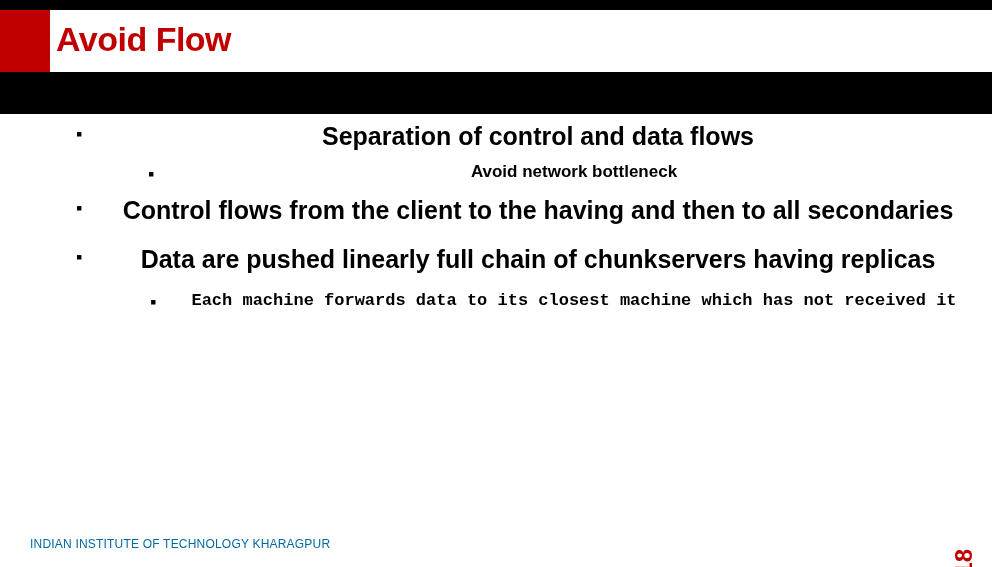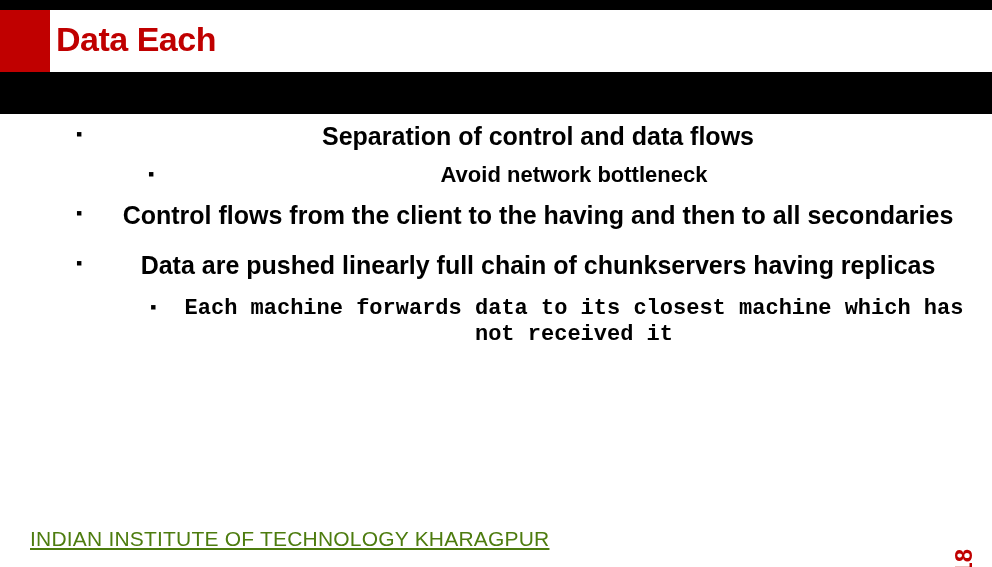--- a/index.html
+++ b/index.html
@@ -7,33 +7,33 @@
   .slide { position: relative; width: 992px; height: 567px; background: #fff; }
   .topbar { position: absolute; top: 0; left: 0; width: 992px; height: 10px; background: #000; }
   .red-block { position: absolute; top: 10px; left: 0; width: 50px; height: 62px; background: #c00000; }
   .title { position: absolute; top: 20px; left: 56px; font-size: 34px; font-weight: bold; color: #c00000; letter-spacing: -0.5px; }
   .blackbar { position: absolute; top: 72px; left: 0; width: 992px; height: 42px; background: #000; }
   .content { position: absolute; top: 122px; left: 70px; width: 900px; color: #000; }
   ul { list-style: none; }
   .lvl1 > li { position: relative; padding-left: 36px; font-size: 25px; font-weight: bold; line-height: 1.18; margin-bottom: 14px; text-align: center; }
   .lvl1 > li::before { content: "\25AA"; position: absolute; left: 6px; top: 2px; font-size: 18px; color: #000; }
   .lvl2 { margin-top: 10px; margin-bottom: 4px; }
-  .lvl2 > li { position: relative; padding-left: 72px; font-size: 22px; font-weight: bold; line-height: 1.18; margin-bottom: 8px; margin-left: 0; }
+  .lvl2 > li { position: relative; padding-left: 72px; font-size: 17px; font-weight: bold; line-height: 1.18; margin-bottom: 8px; margin-left: 0; }
   .lvl2 > li::before { content: "\25AA"; position: absolute; left: 42px; top: 2px; font-size: 18px; color: #000; }
   .gap { margin-top: 20px; }
-  .footer { position: absolute; left: 30px; bottom: 16px; font-size: 21px; color: #4d7c0f; letter-spacing: 0.2px; text-decoration: underline; }
+  .footer { position: absolute; left: 30px; bottom: 16px; font-size: 12px; color: #0369a1; letter-spacing: 0.2px; }
   .pagenum { position: absolute; right: 14px; bottom: 18px; font-size: 24px; font-weight: bold; color: #c00000; transform: rotate(-90deg); transform-origin: right bottom; }
 </style>
 </head>
 <body>
 
 <div class="slide">
   <div class="topbar"></div>
   <div class="red-block"></div>
-  <div class="title">Data Each</div>
+  <div class="title">Avoid Flow</div>
   <div class="blackbar"></div>
 
   <div class="content">
     <ul class="lvl1">
       <li>
         <span>Separation of control and data flows</span>
         <ul class="lvl2">
           <li>
             <span>Avoid network bottleneck</span>
           </li>

